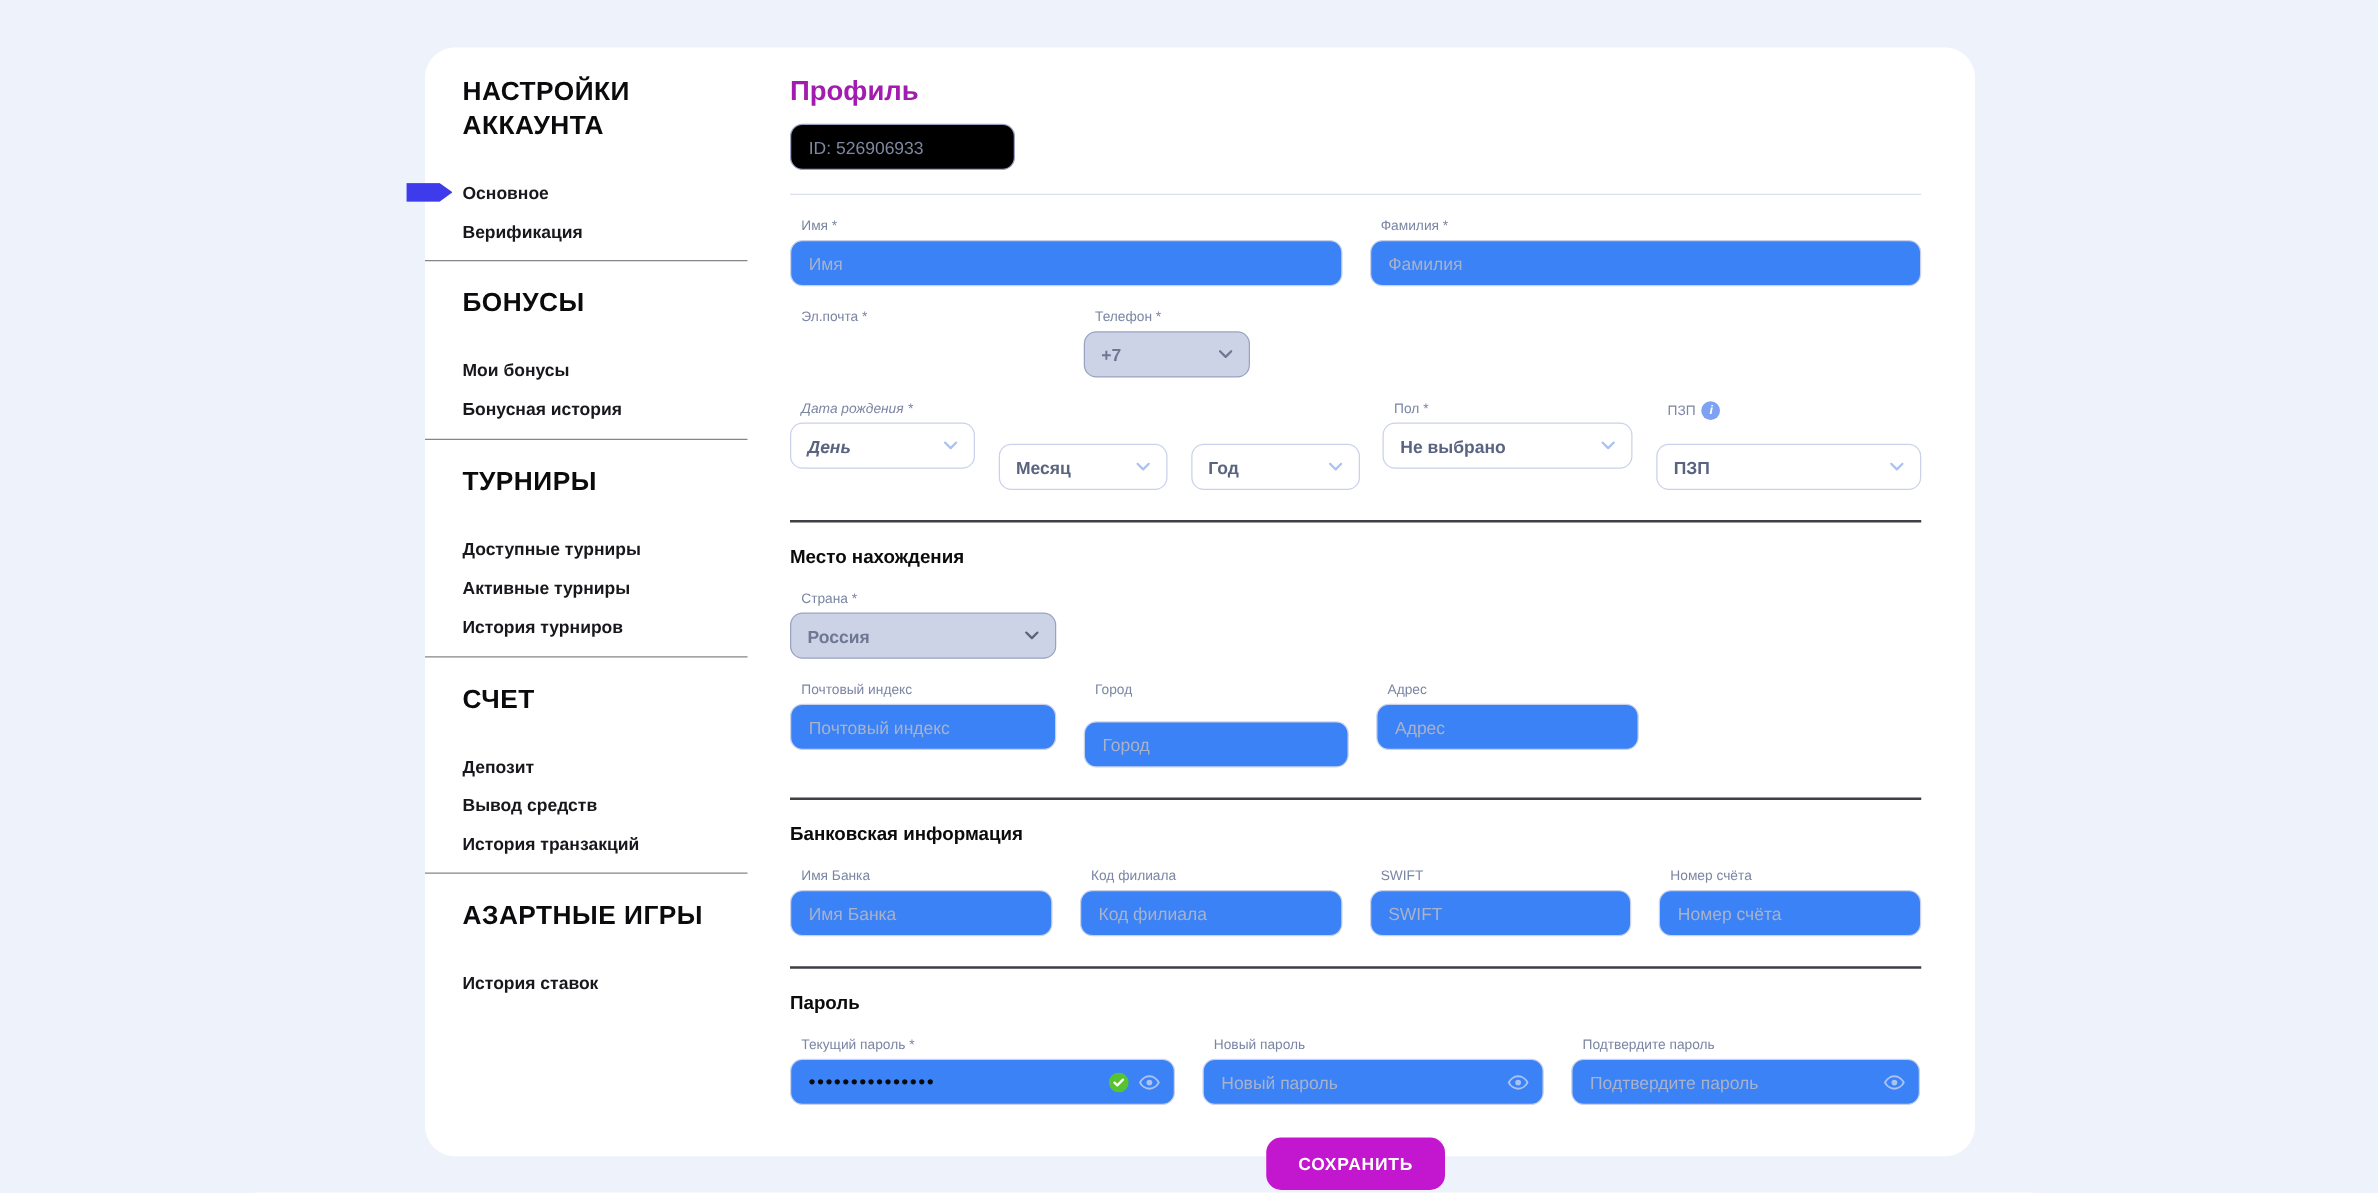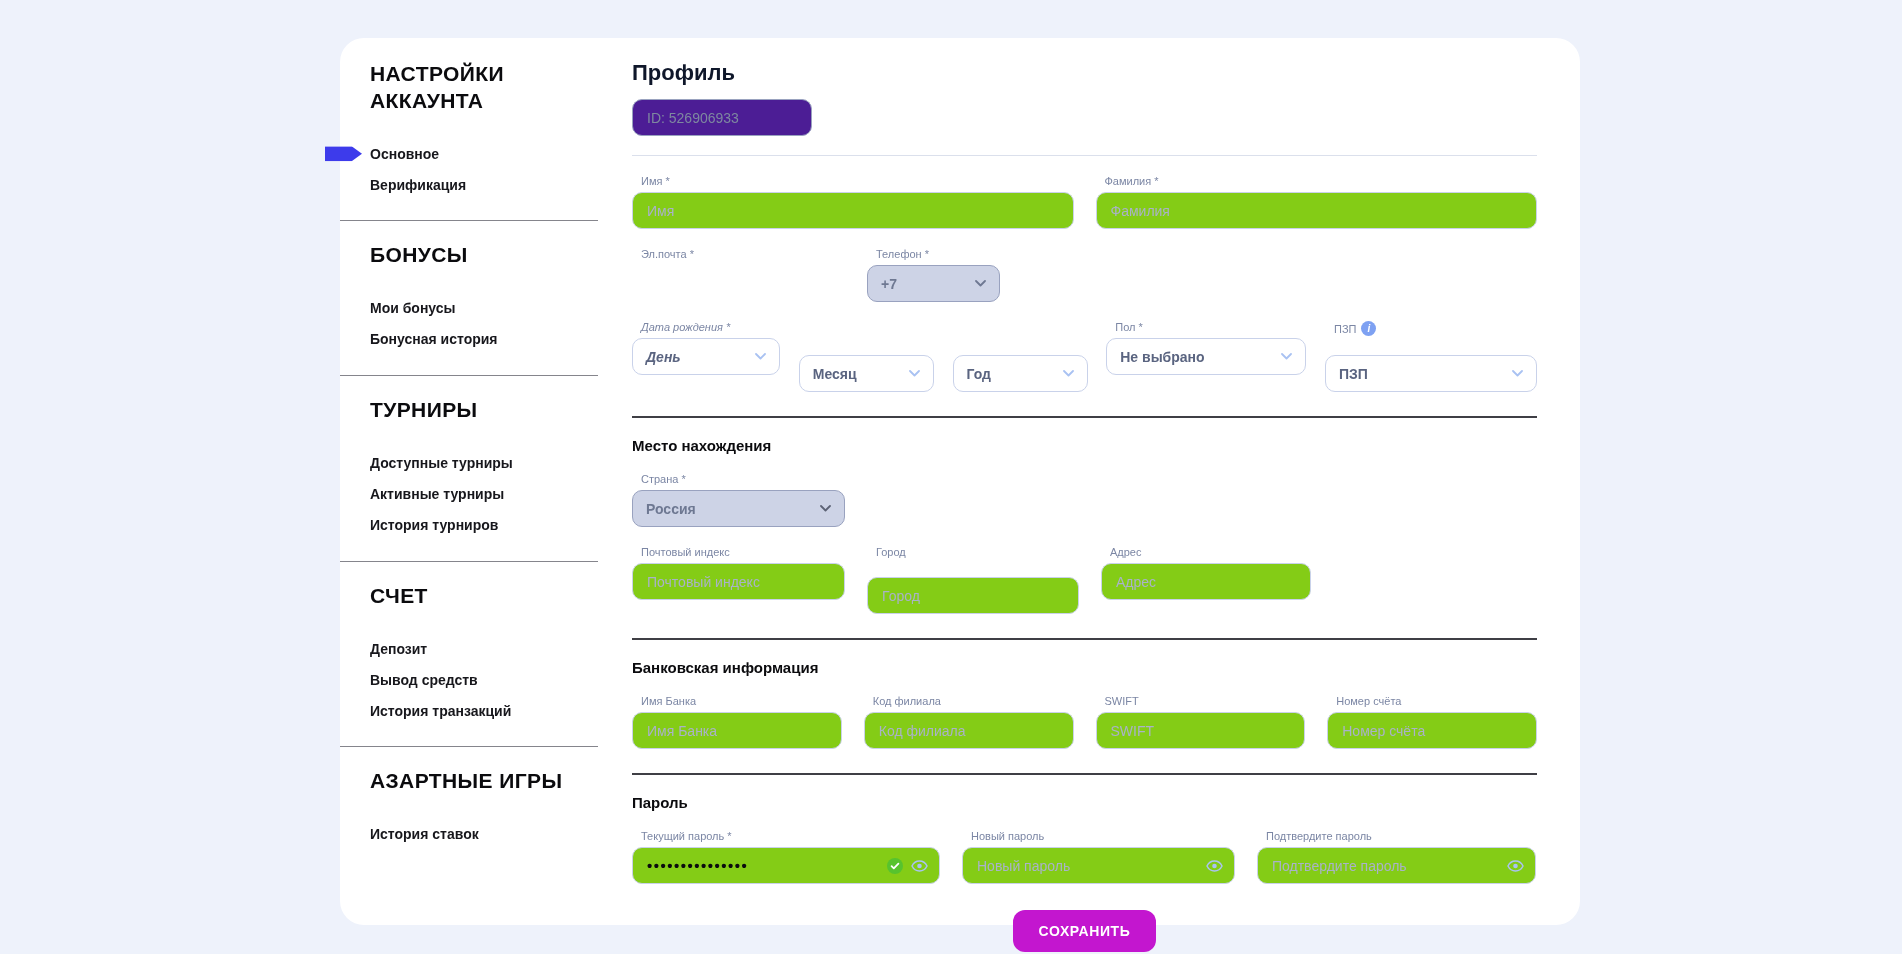--- a/index.html
+++ b/index.html
@@ -12,21 +12,21 @@
   .panel {
     width: 1240px;
     height: 887px;
     margin: 38px 0 0 340px;
     background: #ffffff;
     border-radius: 24px;
     display: flex;
   }
   
   .sidebar { width: 258px; flex-shrink: 0; padding-top: 2px; }
-  .side-sec { border-bottom: 1.5px solid #85858c; padding-bottom: 20px; }
+  .side-sec { border-bottom: 1.5px solid #85858c; padding-bottom: 8px; }
   .side-sec:last-child { border-bottom: none; }
   .side-title {
     font-size: 21px; font-weight: bold; line-height: 1.27;
     letter-spacing: 0.4px; color: #0b0b0e;
     margin: 21px 18px 24px 30px;
   }
   .side-item {
     position: relative;
     margin-left: 30px;
     padding: 7.5px 0;
@@ -37,41 +37,41 @@
   .side-item.active { font-weight: bold; }
   .arrow-marker {
     position: absolute; left: -45px; top: 50%;
     transform: translateY(-50%);
     width: 37px; height: 15px;
     background: #3d3beb;
     clip-path: polygon(0 0, 72% 0, 100% 50%, 72% 100%, 0 100%);
   }
   
   .main { flex: 1; padding: 0 43px 0 34px; }
-  .page-title { font-size: 22px; font-weight: bold; margin: 22px 0 13px; color: #0f172a; }
+  .page-title { font-size: 22px; font-weight: bold; margin: 22px 0 13px; color: #a21caf; }
   .hr-light { border: none; border-top: 1px solid #dbe0ec; margin-top: 19px; }
   .hr-dark  { border: none; border-top: 2px solid #3f3f45; margin-top: 24px; }
   .sec-heading { font-size: 15px; font-weight: bold; margin-top: 19px; color: #0b0b0e; }
   .row { display: flex; gap: 22px; margin-top: 19px; }
   .row.spread { justify-content: space-between; gap: 0; }
   .field { display: flex; flex-direction: column; }
   .flabel {
     font-size: 11px; color: #7b86a4;
     margin: 0 0 5px 9px; display: flex; align-items: center; gap: 5px;
   }
   .finput {
     height: 37px; width: 100%;
     border: 1px solid #c9d2ea; border-radius: 10px;
     padding: 0 14px; font-size: 14px; color: #2c3550;
     font-family: "Liberation Sans", sans-serif;
-    background: #84cc16; outline: none;
+    background: #3b82f6; outline: none;
   }
   .finput::placeholder { color: #a9b2c9; }
   .finput.disabled {
-    background: #4c1d95; border-color: #99a2bf; color: #7e88a0;
+    background: #000000; border-color: #99a2bf; color: #7e88a0;
   }
   .fselect {
     height: 37px;
     border: 1px solid #c9d2ea; border-radius: 10px;
     padding: 0 13px; font-size: 14px; color: #5a6480; font-weight: 600;
     display: flex; align-items: center; justify-content: space-between;
     background: #fff; cursor: pointer;
   }
   .fselect.disabled {
     background: #cdd3e6; border-color: #99a2bf; color: #6e7892;

